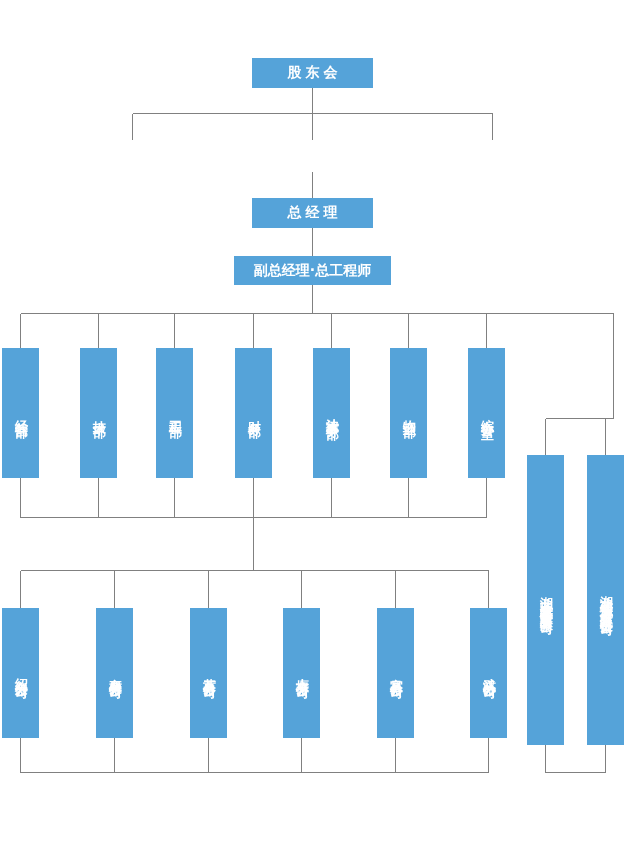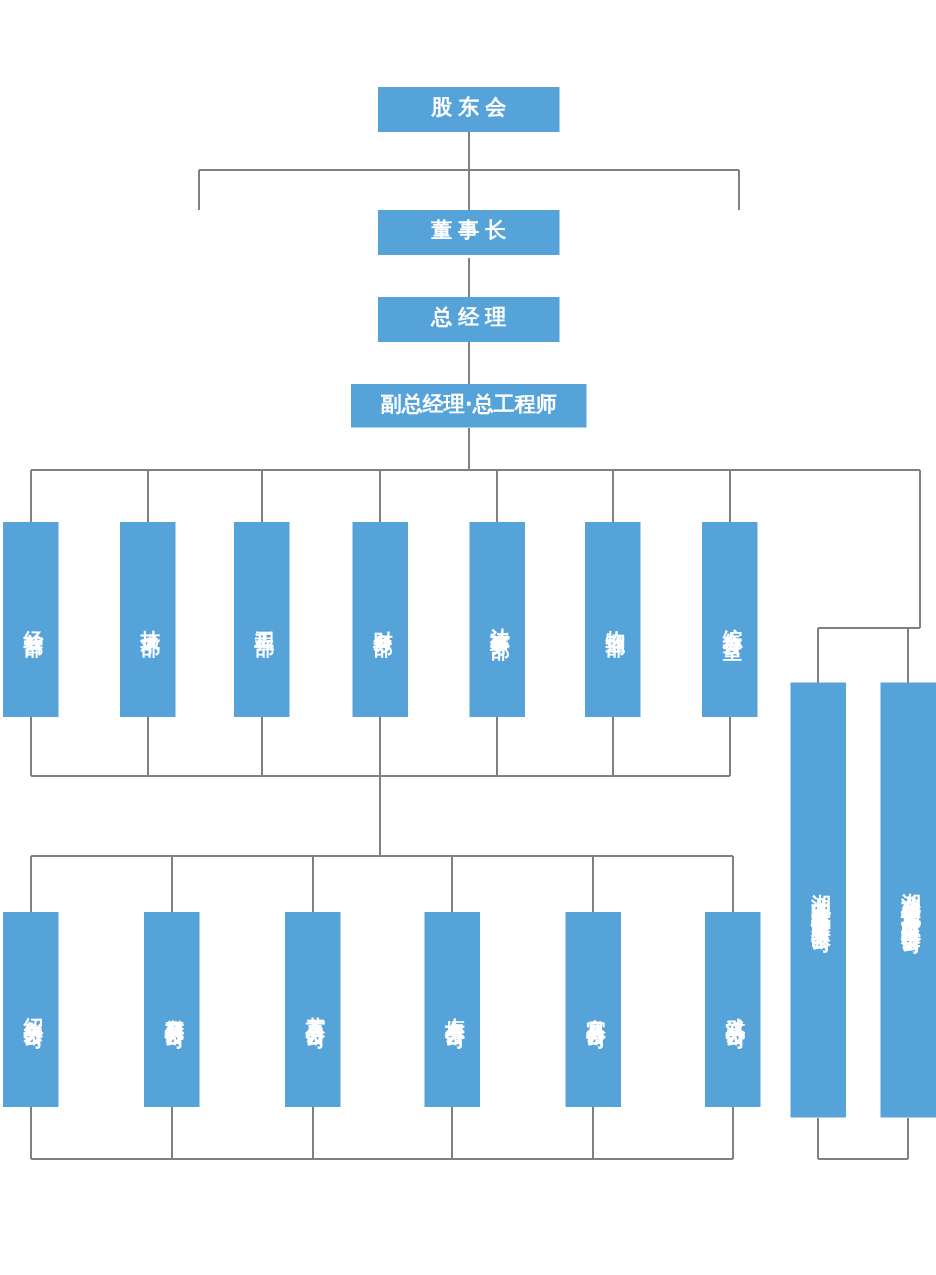--- a/index.html
+++ b/index.html
@@ -128,23 +128,20 @@
       <path d="M545.5 745 L545.5 772.5"></path>
       <path d="M605.5 745 L605.5 772.5"></path>
       <path d="M545.5 772.5 L605.5 772.5"></path>
     </g>
   </svg>
 
   <div class="node horiz" style="left:252px; top:58px; width:121px; height:30px;">
     <span>股东会</span>
   </div>
 
-  <div class="node horiz" style="left:252px; top:140px; width:121px; height:30px;">
-    <span>董事长</span>
-  </div>
 
   <div class="node horiz" style="left:252px; top:198px; width:121px; height:30px;text-align:center;">
     <span>总经理</span>
   </div>
 
   <div class="node horiz tight" style="left:234px; top:256px; width:157px; height:29px;">
     <span>副总经理·总工程师</span>
   </div>
 
   <div class="node vert" style="left:2px; top:348px; width:37px; height:130px;">

